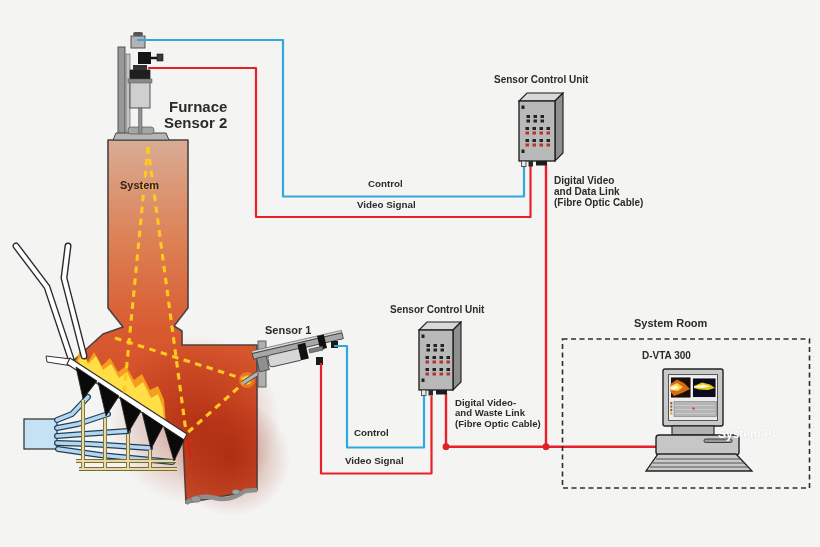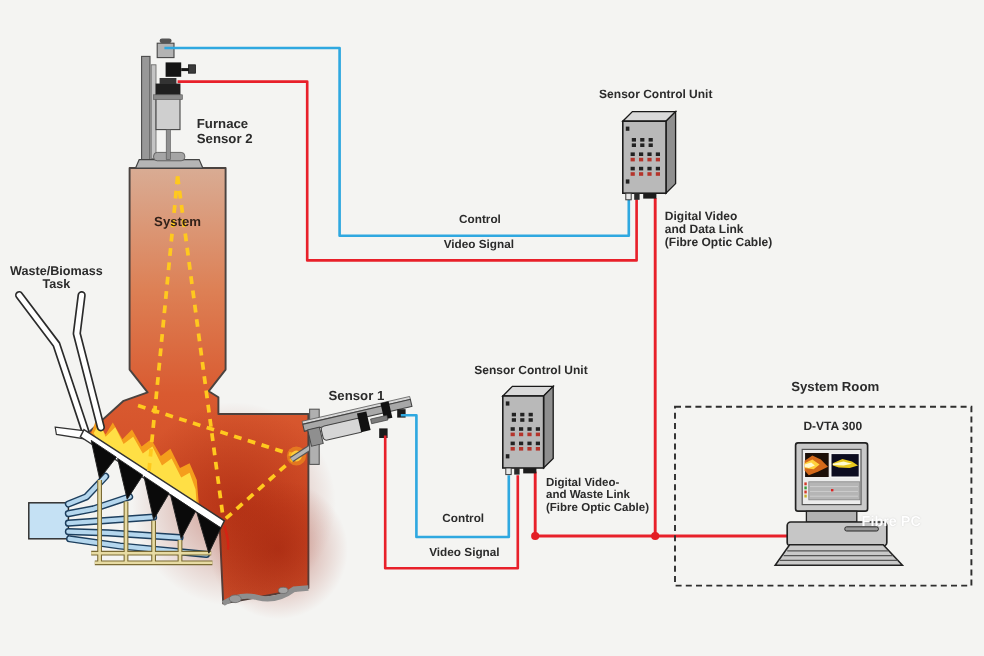--- a/index.html
+++ b/index.html
@@ -1,21 +1,21 @@
 <!DOCTYPE html>
 <html style="--cable-control: #2fa8e0; --cable-video: #e8202a; --beam: #ffc91e; --room-border: #2e2e2e; --cabinet-gray: #b9b9b9; --furnace-top: #d9ac94; --furnace-red: #d04a25; --flame-yellow: #ffdf45; --flame-orange: #f59d1c; --pipe-blue: #b5d7ee; --water-box-blue: #c5e1f4; --frame-khaki: #e7dba3; --background: #f4f4f2;"><head>
 <meta charset="utf-8">
 <style>
   html,body{margin:0;padding:0;background:#e9e9e7;}
   .stage{position:relative;width:820px;height:547px;background:#f4f4f2;overflow:hidden;
          font-family:"Liberation Sans",sans-serif;}
   .stage svg{position:absolute;left:0;top:0;}
   .lbl{position:absolute;color:#2b2b2b;font-weight:700;white-space:pre-line;line-height:1.08;}
-  .c{text-align:center;}
-  .lbl-furnace-sensor2{left:164px;top:99px;font-size:11px;}
+  .c{}
+  .lbl-furnace-sensor2{left:164px;top:99px;font-size:15px;text-align:right;}
   .lbl-boiler{left:120px;top:180px;width:56px;font-size:11px;color:#33221a;}
   .lbl-waste{left:2px;top:221px;width:90px;font-size:10.5px;}
   .lbl-scu1{left:494px;top:75px;width:105px;font-size:10px;}
   .lbl-control-top{left:368px;top:179px;width:64px;font-size:9.8px;}
   .lbl-video-top{left:357px;top:200px;width:84px;font-size:9.8px;}
   .lbl-link-top{left:554px;top:176px;font-size:10px;}
   .lbl-sensor1{left:265px;top:325px;width:64px;font-size:11px;}
   .lbl-scu2{left:390px;top:305px;width:105px;font-size:10px;}
   .lbl-control-bot{left:354px;top:428px;width:64px;font-size:9.8px;}
   .lbl-video-bot{left:345px;top:456px;width:84px;font-size:9.8px;}
@@ -256,31 +256,29 @@
     <rect x="656" y="435" width="83" height="20" rx="3" fill="#c6c6c6" stroke="#222" stroke-width="1.4"></rect>
     <rect x="704" y="439" width="28" height="3.5" rx="1.5" fill="#999" stroke="#222" stroke-width="0.8"></rect>
     <polygon points="658,454 736,454 752,471 646,471" fill="#c9c9c9" stroke="#222" stroke-width="1.3"></polygon>
     <path d="M656,459 H740 M653,463 H744 M650,467 H748" stroke="#555" stroke-width="1" fill="none"></path>
   </g>
 </svg>
 
   <div class="lbl lbl-furnace-sensor2">Furnace
 Sensor 2</div>
   <div class="lbl c lbl-boiler">System</div>
-  <div class="lbl c lbl-waste">Waste/Biomass
-Task</div>
   <div class="lbl c lbl-scu1">Sensor Control Unit</div>
   <div class="lbl c lbl-control-top">Control</div>
   <div class="lbl c lbl-video-top">Video Signal</div>
   <div class="lbl lbl-link-top">Digital Video
 and Data Link
 (Fibre Optic Cable)</div>
   <div class="lbl c lbl-sensor1">Sensor 1</div>
   <div class="lbl c lbl-scu2">Sensor Control Unit</div>
   <div class="lbl c lbl-control-bot">Control</div>
   <div class="lbl c lbl-video-bot">Video Signal</div>
   <div class="lbl lbl-link-bot">Digital Video-
 and Waste Link
 (Fibre Optic Cable)</div>
   <div class="lbl c lbl-control-room">System Room</div>
   <div class="lbl c lbl-dvta">D-VTA 300</div>
-  <div class="lbl lbl-system-pc">Fibre PC</div>
+  <div class="lbl lbl-system-pc">System PC</div>
 </div>
 
 </body></html>

